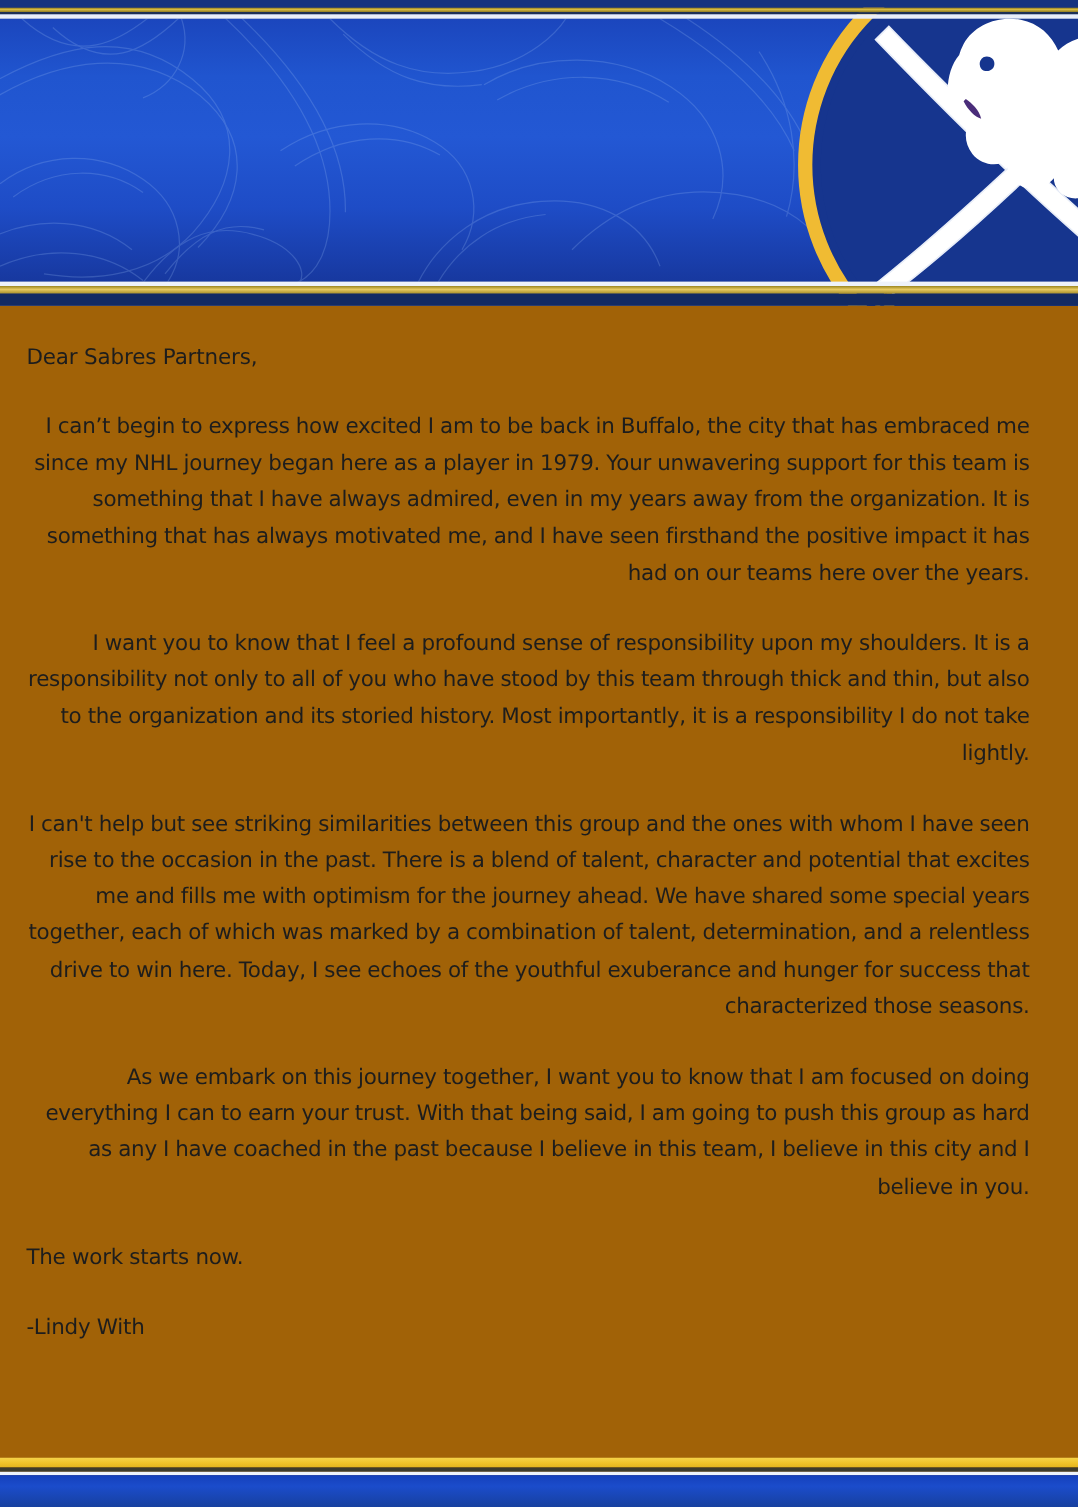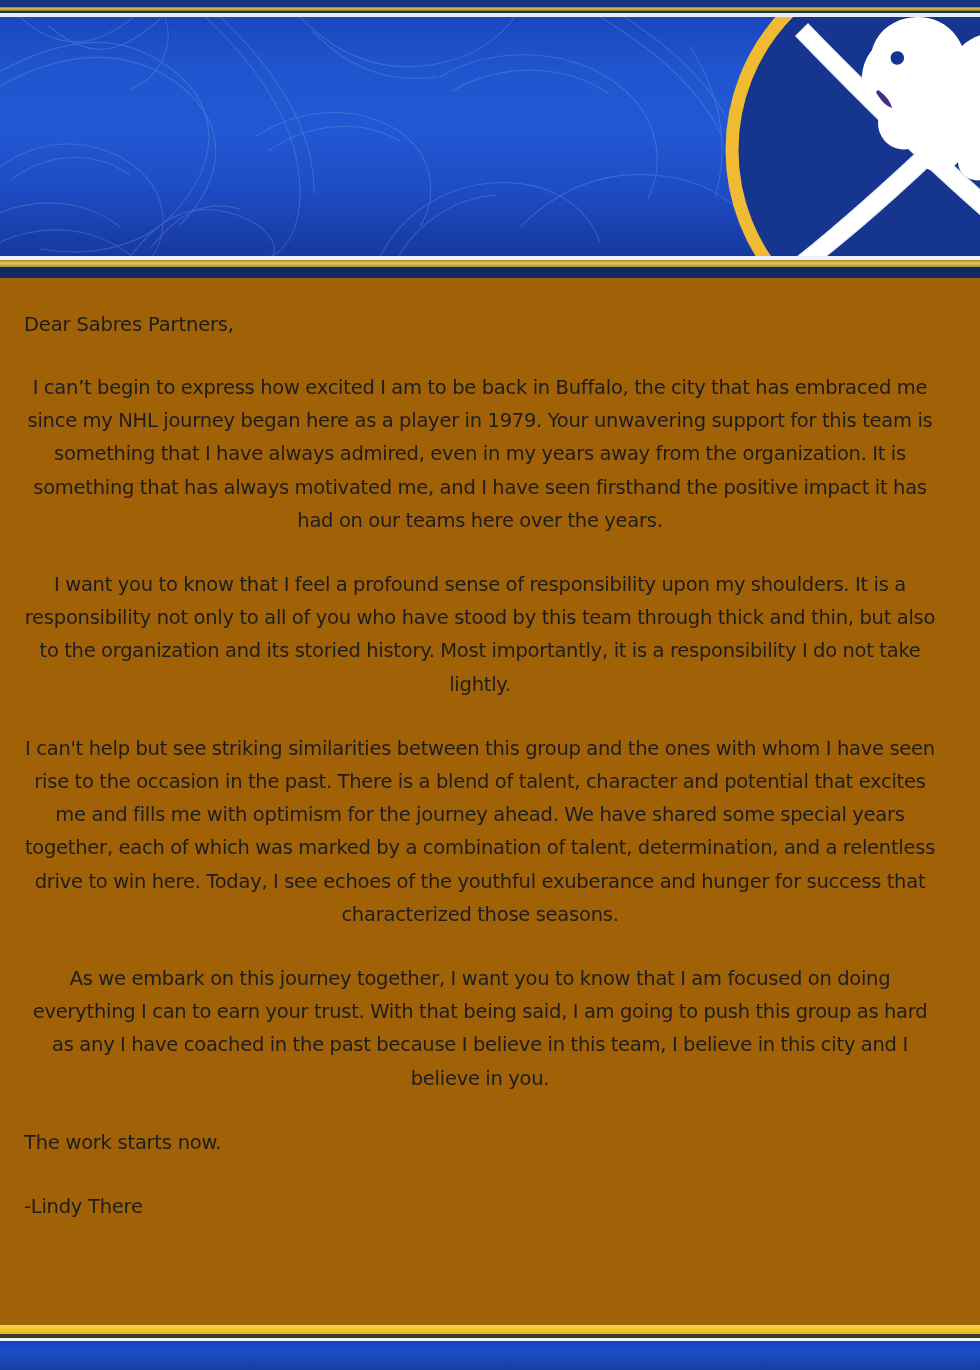--- a/index.html
+++ b/index.html
@@ -143,21 +143,21 @@
     margin: 0 0 33px 0;
   }
   .para {
     font-family: "DejaVu Sans", "Liberation Sans", sans-serif;
     font-size: 19.5px;
     line-height: 33.2px;
     color: #1d1d1d;
     letter-spacing: -0.25px;
     word-spacing: -0.3px;
     margin: 0 0 31px 0;
-    text-align: center;
+    text-align: right;
   }
   .closing {
     font-family: "DejaVu Sans", "Liberation Sans", sans-serif;
     font-size: 19.5px;
     line-height: 33.2px;
     color: #1d1d1d;
     letter-spacing: -0.25px;
     margin: 0 0 31px 0;
   }
   .signature {
@@ -320,21 +320,21 @@
       <p class="para">I can’t begin to express how excited I am to be back in Buffalo, the city that has embraced me since my NHL journey began here as a player in 1979. Your unwavering support for this team is something that I have always admired, even in my years away from the organization. It is something that has always motivated me, and I have seen firsthand the positive impact it has had on our teams here over the years.</p>
 
       <p class="para">I want you to know that I feel a profound sense of responsibility upon my shoulders. It is a responsibility not only to all of you who have stood by this team through thick and thin, but also to the organization and its storied history. Most importantly, it is a responsibility I do not take lightly.</p>
 
       <p class="para">I can't help but see striking similarities between this group and the ones with whom I have seen rise to the occasion in the past. There is a blend of talent, character and potential that excites me and fills me with optimism for the journey ahead. We have shared some special years together, each of which was marked by a combination of talent, determination, and a relentless drive to win here. Today, I see echoes of the youthful exuberance and hunger for success that characterized those seasons.</p>
 
       <p class="para">As we embark on this journey together, I want you to know that I am focused on doing everything I can to earn your trust. With that being said, I am going to push this group as hard as any I have coached in the past because I believe in this team, I believe in this city and I believe in you.</p>
 
       <p class="closing">The work starts now.</p>
 
-      <p class="signature">-Lindy There</p>
+      <p class="signature">-Lindy With</p>
 
     </div>
   </div>
 
   <div class="footer">
     <div class="ftr-gold"></div>
     <div class="ftr-dark"></div>
     <div class="ftr-white"></div>
     <div class="ftr-blue"></div>
   </div>

